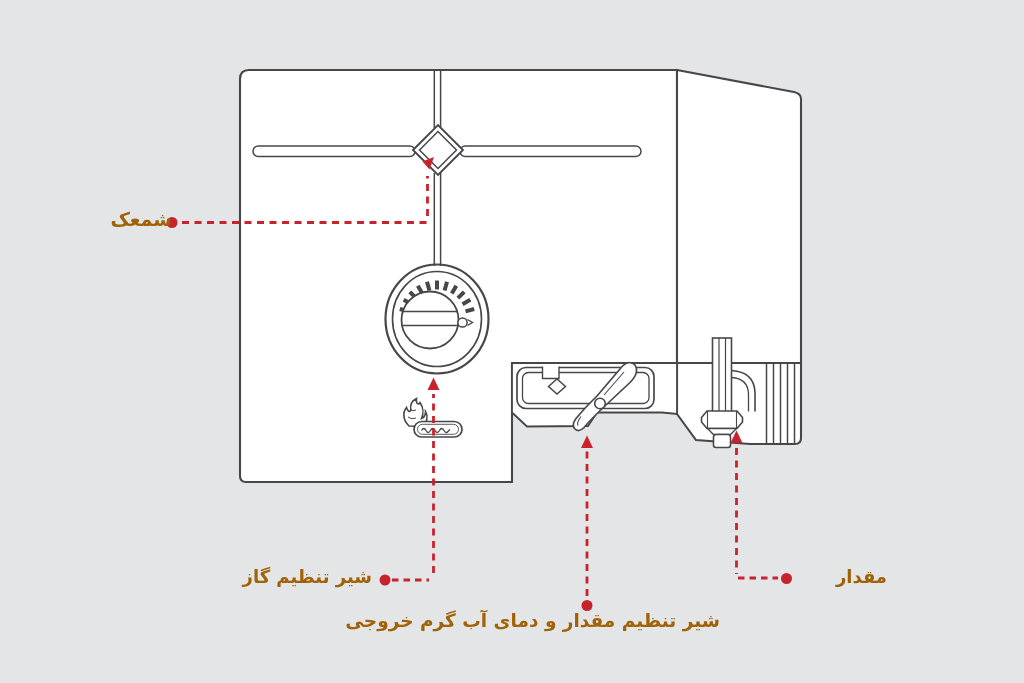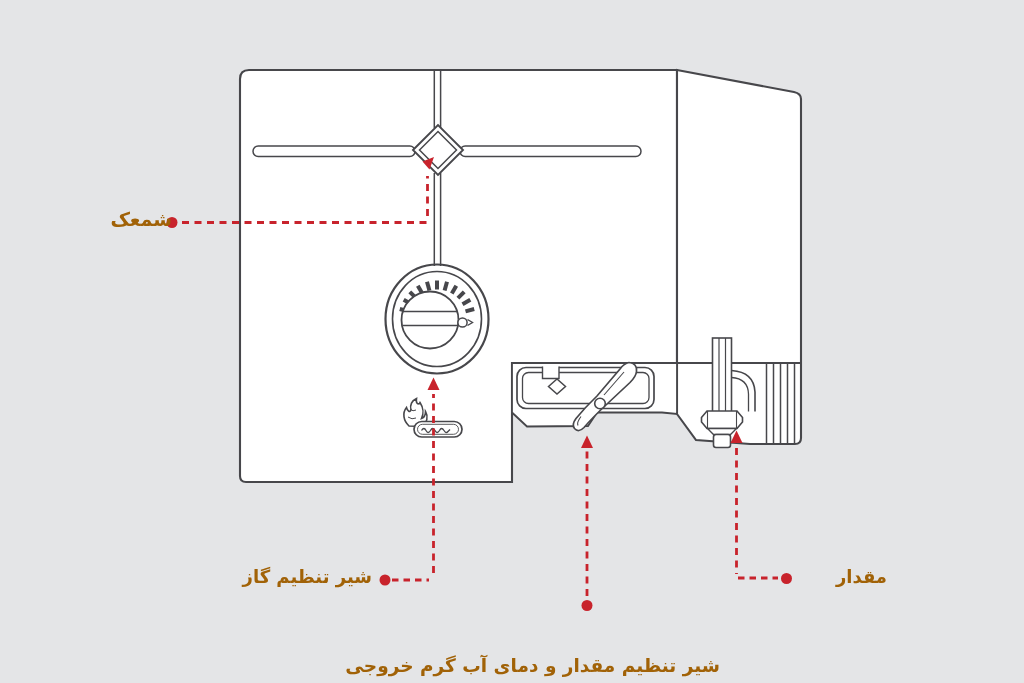--- a/index.html
+++ b/index.html
@@ -15,21 +15,21 @@
     position:absolute;
     color:#a16207;
     font-weight:bold;
     direction:rtl;
     unicode-bidi:embed;
     white-space:nowrap;
     line-height:1.1;
   }
   #pilot-label{left:84px;top:209px;width:88px;text-align:right;font-size:19px;}
   #gas-label{left:240px;top:567px;width:132px;text-align:right;font-size:18px;}
-  #water-label{left:398px;top:611px;width:322px;text-align:center;font-size:18.5px;margin-top:45px;}
+  #water-label{left:398px;top:611px;width:322px;text-align:center;font-size:18.5px;}
   #igniter-label{left:797px;top:567px;width:90px;text-align:right;font-size:18px;}
 </style>
 </head>
 <body>
 
 <div id="stage">
 <svg width="1024" height="683" viewBox="0 0 1024 683">
 
   <g stroke="#47474b" fill="#ffffff">
 

